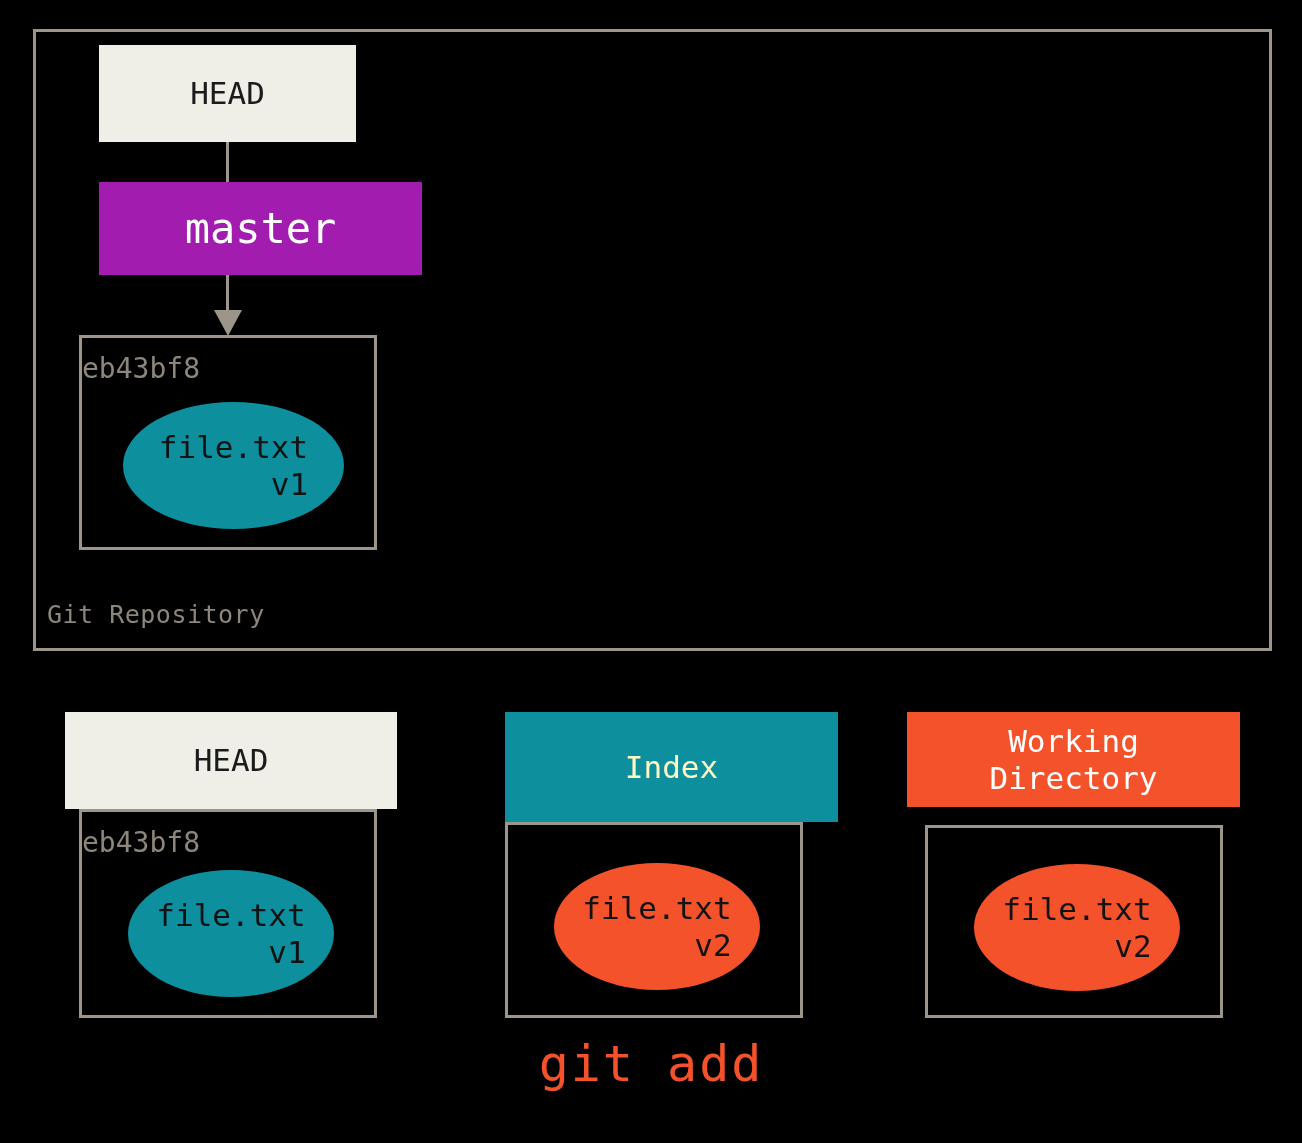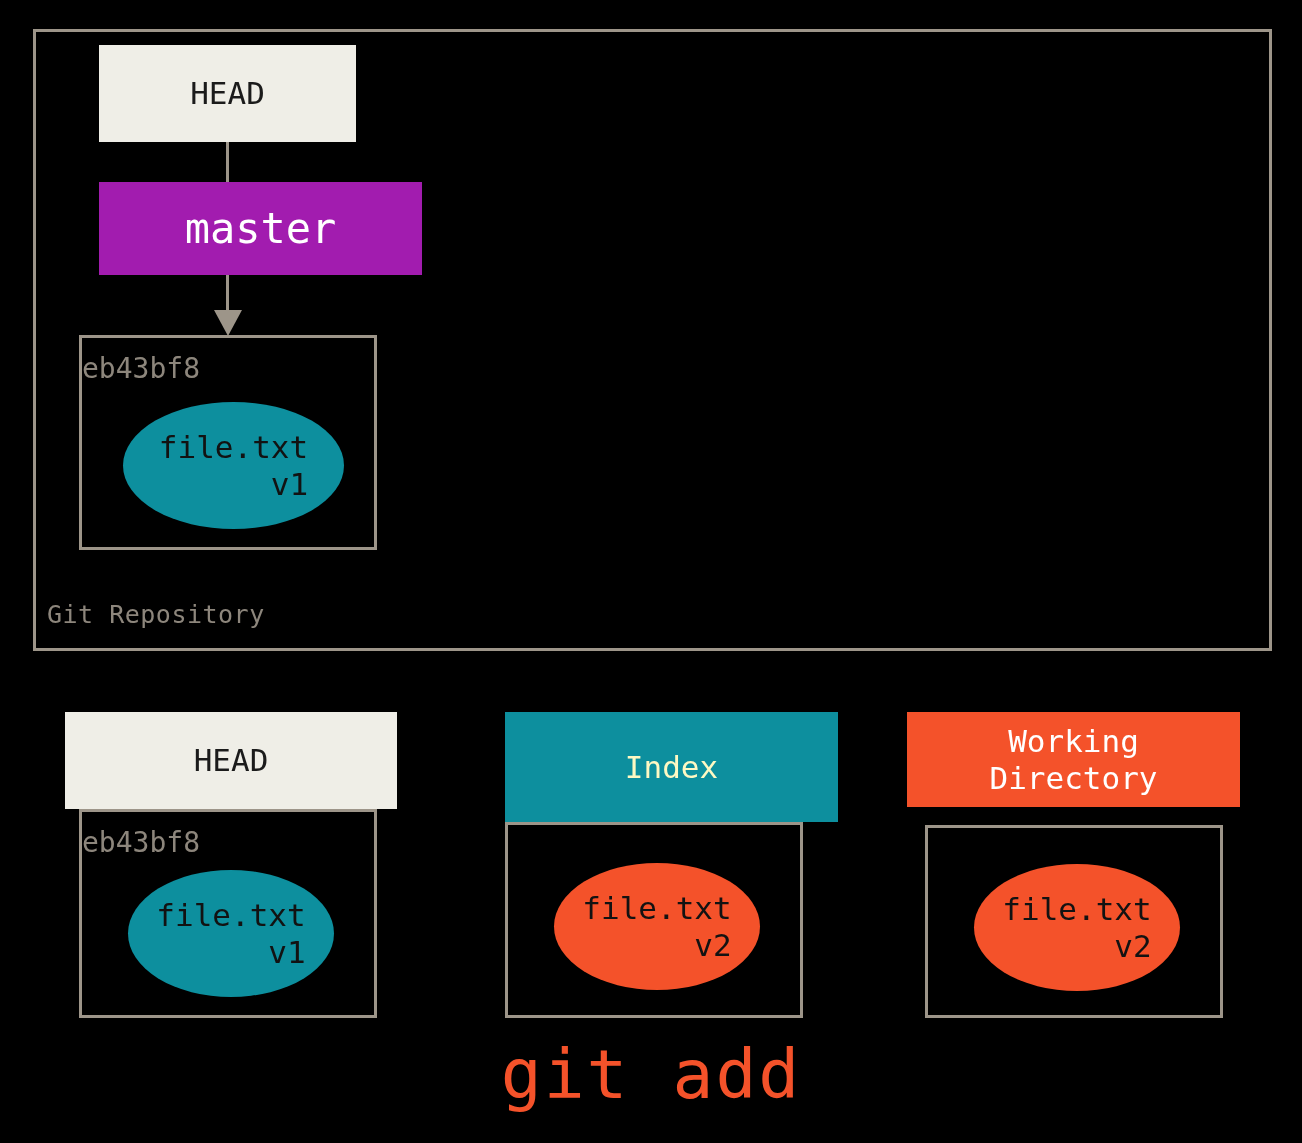--- a/index.html
+++ b/index.html
@@ -204,21 +204,21 @@
   }
   #wd-body .blob { top: 36px; }
 
   
   #command-caption {
     position: absolute;
     left: 0;
     right: 0;
     top: 1035px;
     text-align: center;
-    font-size: 68px;
+    font-size: 50px;
     color: #f4522a;
     letter-spacing: 2px;
   }
 </style>
 </head>
 <body>
 
 <div id="canvas">
 
   <div id="repo-frame" class="box"></div>

